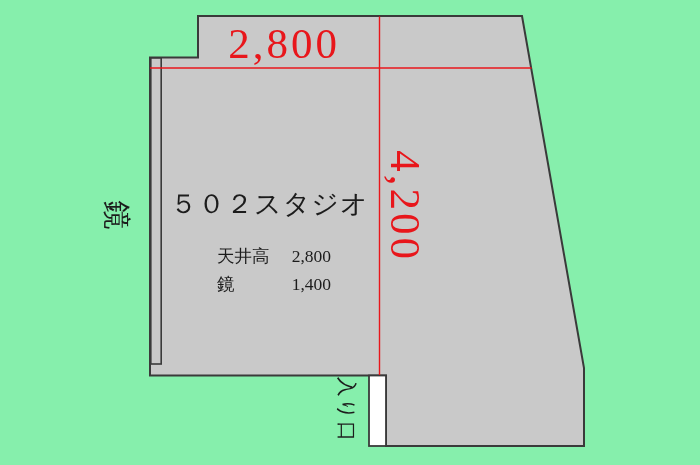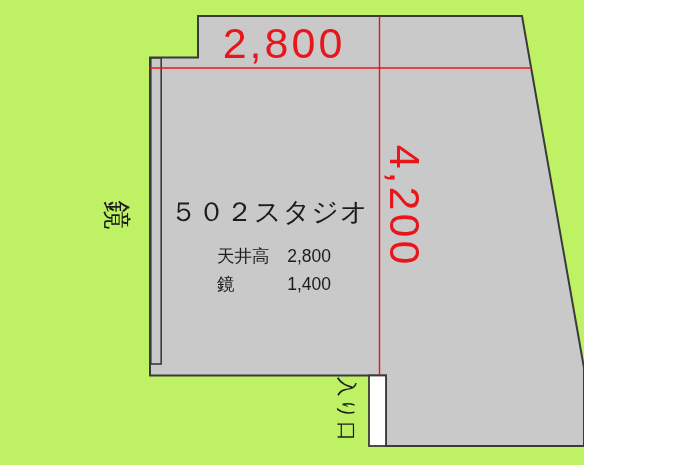--- a/index.html
+++ b/index.html
@@ -3,24 +3,25 @@
 <meta charset="utf-8">
 <style>
   html, body {
     margin: 0;
     padding: 0;
     background: #ffffff;
     font-family: "Liberation Sans", "DejaVu Sans", sans-serif;
   }
   .stage {
     position: relative;
-    width: 584px;
+    width: 700px;
     height: 465px;
-    background: #bef264;
+    background: #86efac;
     overflow: hidden;
+    font-family: Liberation Serif, serif;
   }
   .stage svg {
     position: absolute;
     left: 0;
     top: 0;
   }
   .dim {
     position: absolute;
     color: var(--dimension_red, #e8161b);
     font-size: 43px;
@@ -45,21 +46,20 @@
   }
   .room-title {
     position: absolute;
     left: 170px;
     top: 189px;
     font-size: 27px;
     line-height: 1.15;
     letter-spacing: 1px;
     color: var(--text_black, #1c1c1c);
     white-space: nowrap;
-    margin-top: 8px;
   }
   .specs {
     position: absolute;
     left: 217px;
     top: 242px;
     width: 114px;
     font-size: 17.5px;
     line-height: 28px;
     color: var(--text_black, #1c1c1c);
   }

